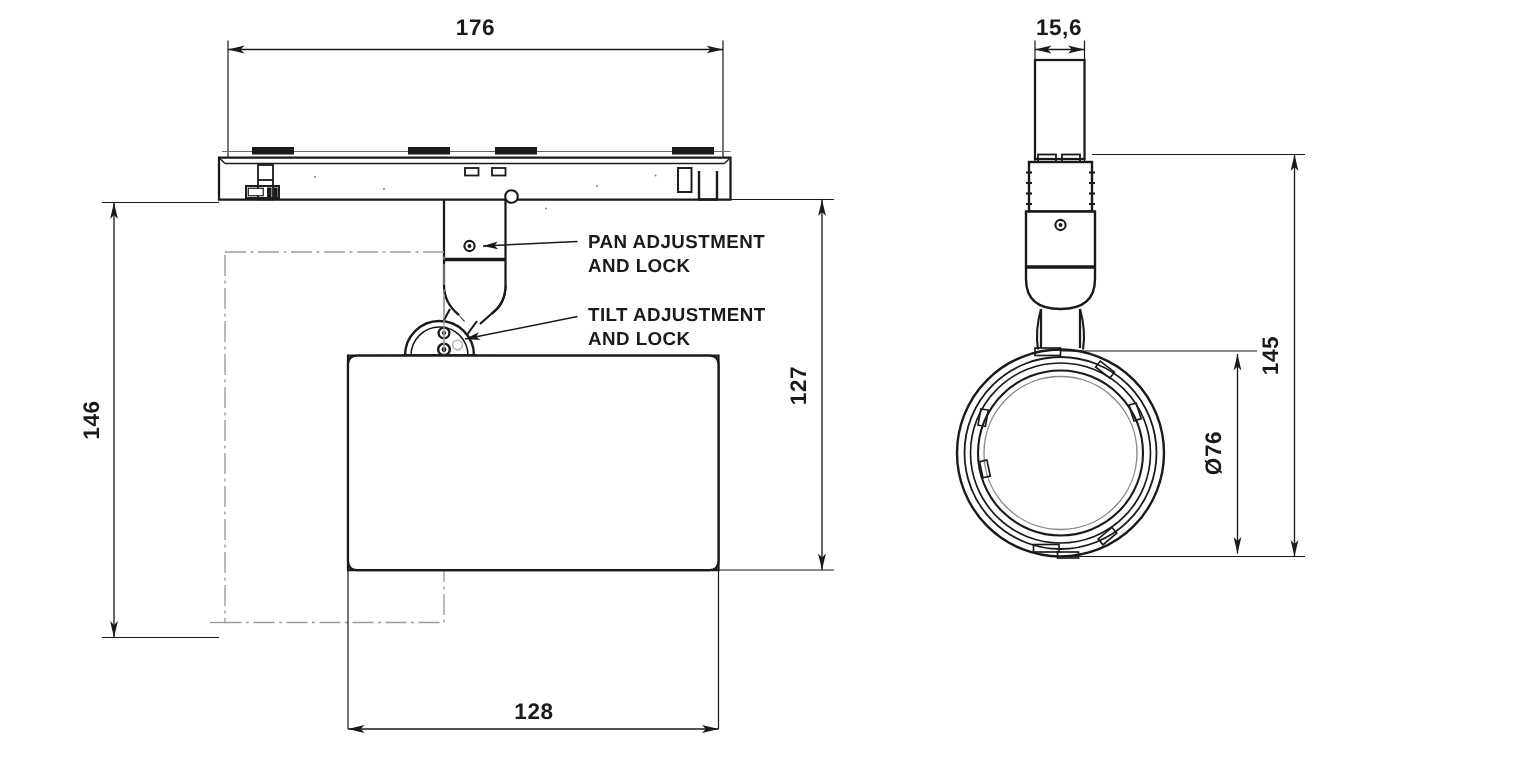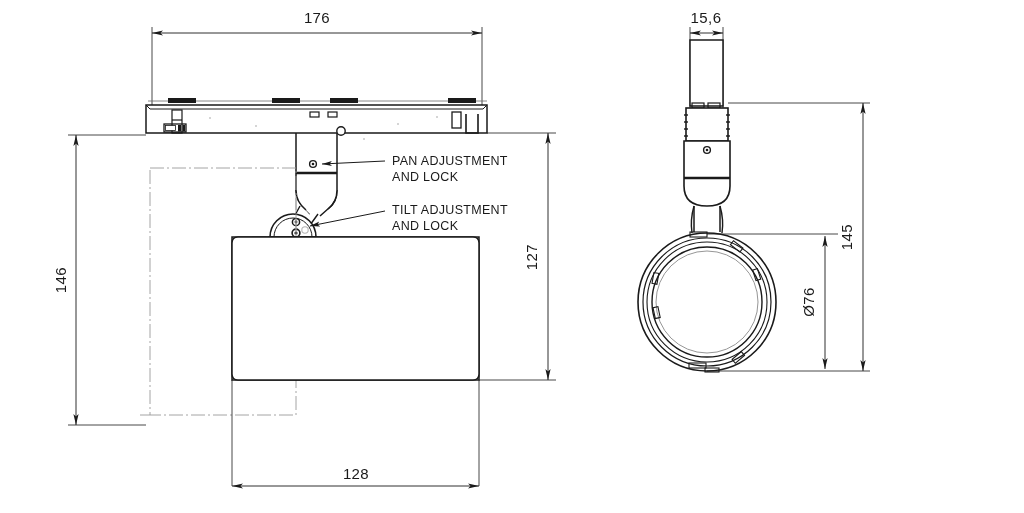--- a/index.html
+++ b/index.html
@@ -10,20 +10,21 @@
   body {
     width: 1024px;
     height: 513px;
     font-family: "Liberation Sans", sans-serif;
     overflow: hidden;
   }
   #drawing-root {
     position: relative;
     width: 1024px;
     height: 417px;
+    font-weight: bold;
   }
   svg.sheet {
     position: absolute;
     top: 0;
     left: 0;
     width: 1024px;
     height: 513px;
     display: block;
   }
   text {

